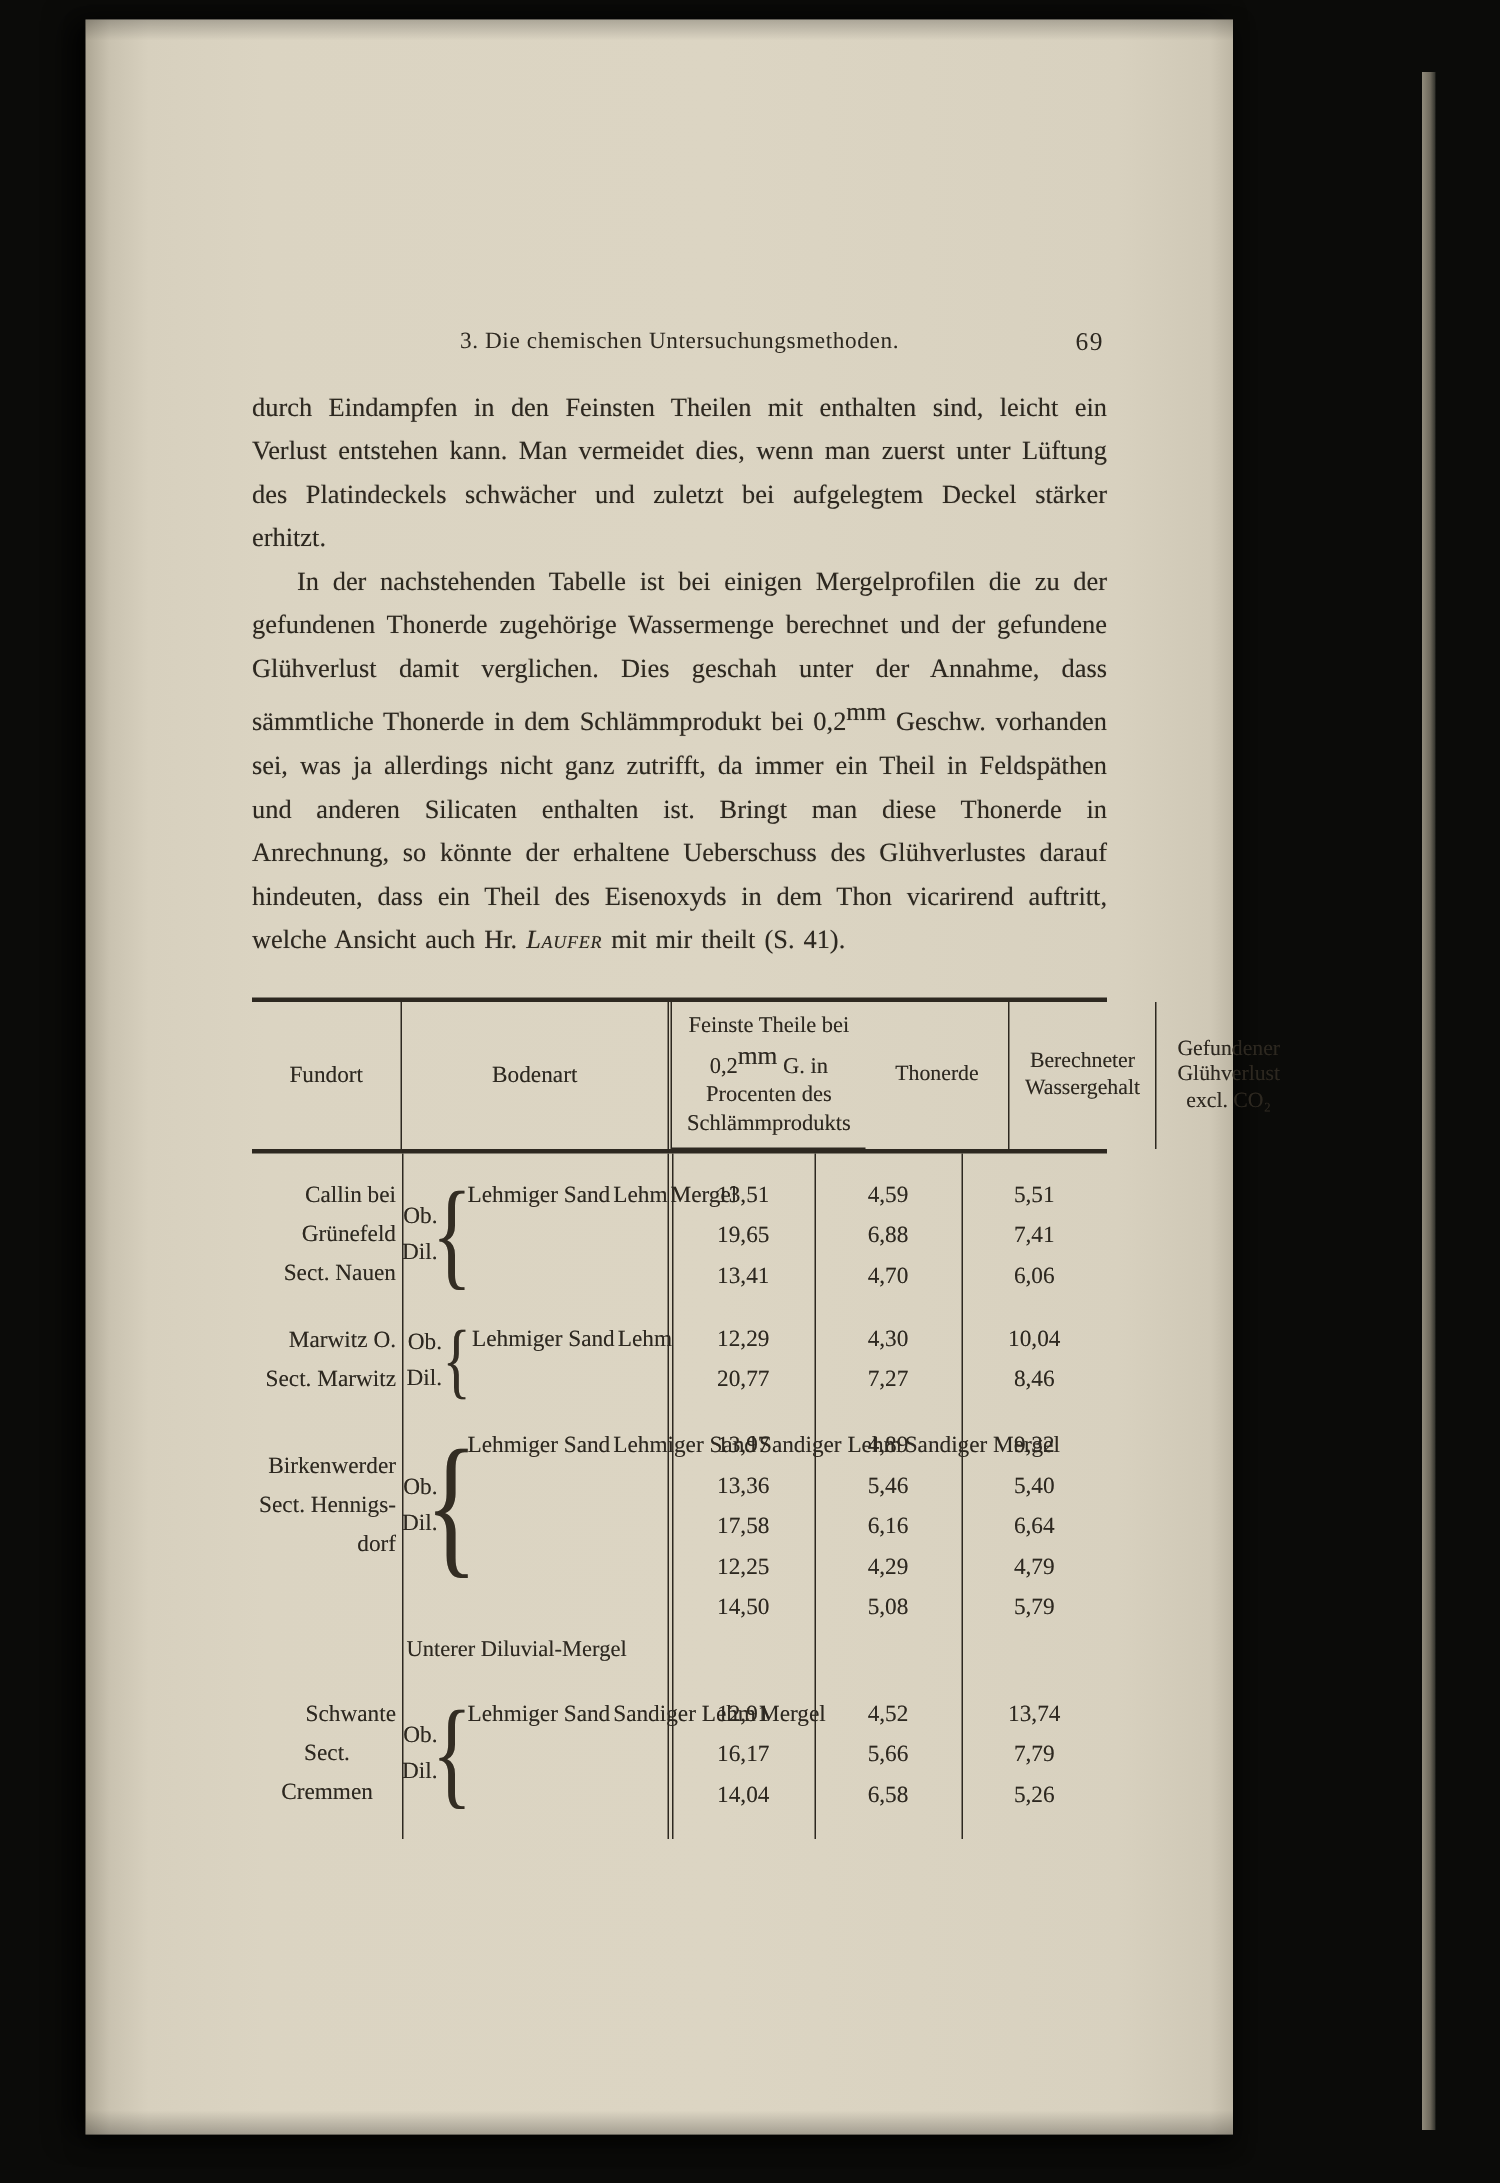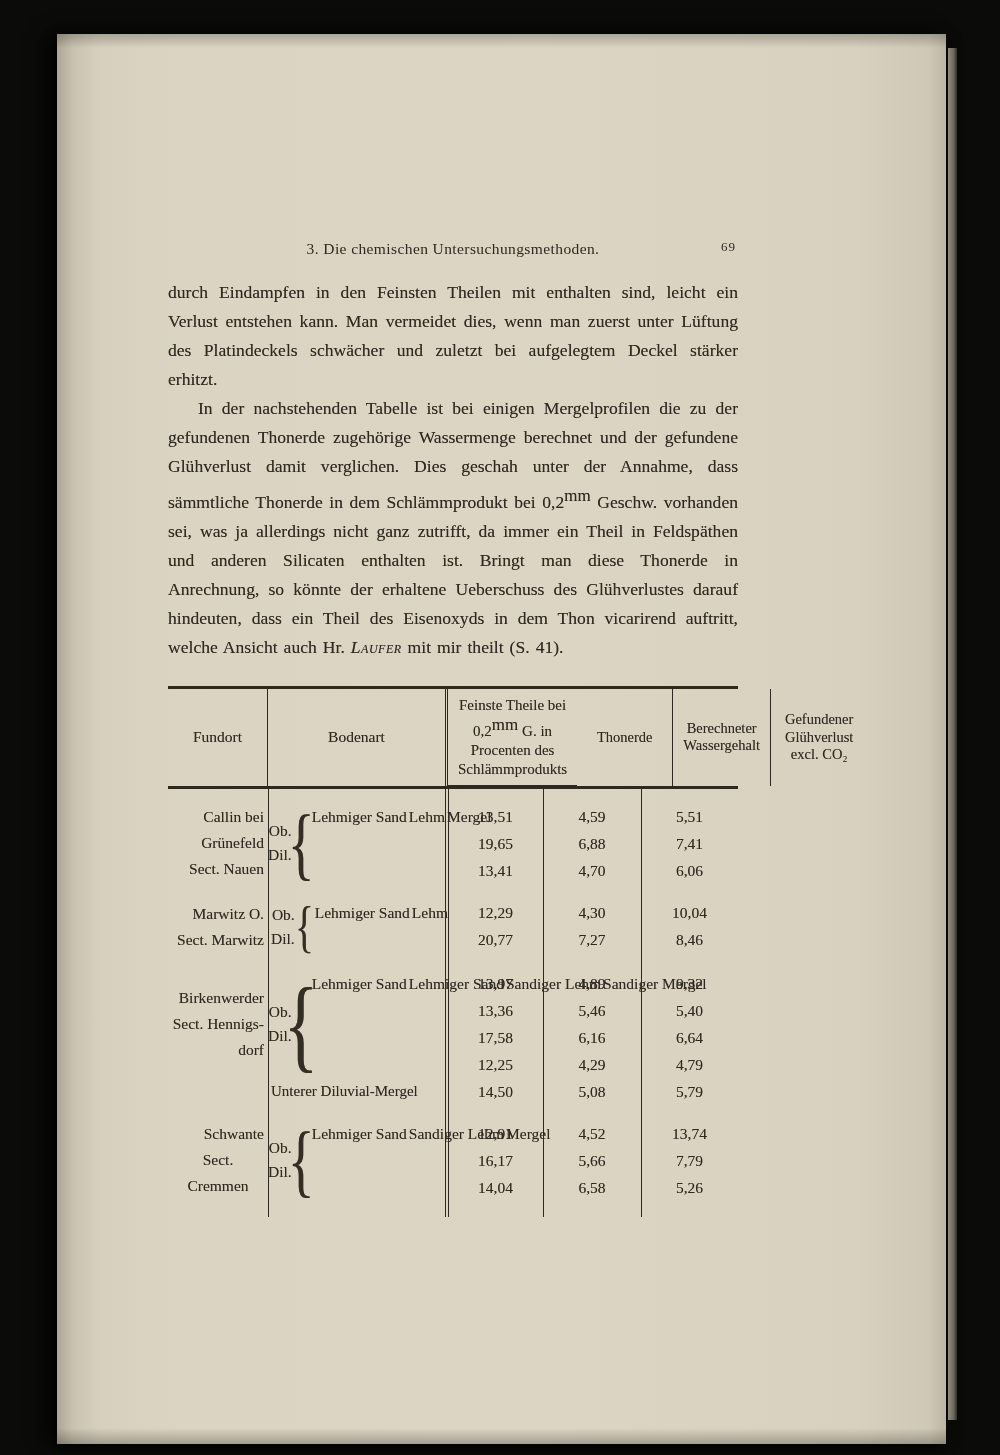--- a/index.html
+++ b/index.html
@@ -4,21 +4,21 @@
 <style>
   * { margin:0; padding:0; box-sizing:border-box; }
   html,body { width:1000px; height:1455px; }
   body {
     position:relative;
     background:#0b0b09;
     font-family:"Liberation Serif","DejaVu Serif",serif;
     overflow:hidden;
   }
   .paper {
-    position:absolute; left:57px; top:34px; width:889px; height:1410px;
+    position:absolute; left:57px; top:13px; width:765px; height:1410px;
     background:linear-gradient(90deg,#ada694 0px,#c9c2b0 16px,#d7d0be 42px,#dbd4c2 120px,#dcd5c3 55%,#d8d1bf 90%,#cfc8b6 98%,#bdb6a4 100%);
     box-shadow: -10px 0 18px rgba(0,0,0,.8), 0 6px 14px rgba(0,0,0,.6);
   }
   .paper::before{
     content:""; position:absolute; inset:0;
     background:linear-gradient(180deg, rgba(0,0,0,.22) 0, rgba(0,0,0,0) 14px, rgba(0,0,0,0) calc(100% - 16px), rgba(0,0,0,.25) 100%);
     pointer-events:none;
   }
   .page-stack {
     position:absolute; left:948px; top:48px; width:9px; height:1372px;
@@ -26,21 +26,21 @@
   }
   .content {
     position:absolute; left:111px; top:206px; width:570px;
     color:#2d2820;
   }
   .running-head {
     position:relative; text-align:center; font-size:15.5px; letter-spacing:.4px;
     margin-bottom:20px;
   }
   .running-head .pagenum {
-    position:absolute; right:2px; top:-1px; font-size:13px; letter-spacing:1px;
+    position:absolute; right:2px; top:-1px; font-size:17px; letter-spacing:1px;
   }
   .bodytext { font-size:17.6px; line-height:29px; text-align:justify; word-spacing:1.6px; text-shadow:0 0 .5px rgba(45,40,32,.45); }
   .bodytext p.indent { text-indent:30px; }
   .smallcaps { font-variant:small-caps; letter-spacing:.5px;font-style:italic; }
   sup { font-size:17px; }
 
   
   .dtable { margin-top:24px; width:570px; font-size:15.5px; text-shadow:0 0 .4px rgba(45,40,32,.4); }
   .thead {
     display:grid; grid-template-columns:100px 180px 290px;
@@ -71,21 +71,21 @@
   .strata { width:36px; display:flex; flex-direction:column; justify-content:center; align-items:flex-end; gap:6px; padding-right:1px;font-family:Liberation Serif, serif; }
   .brace { width:17px; display:flex; align-items:center; justify-content:center; overflow:visible; }
   .brace span { display:inline-block; transform:scaleX(.7); line-height:1; color:#332d23; font-weight:400; }
   .brace.rows2 span { font-size:56px; }
   .brace.rows3 span { font-size:80px; }
   .brace.rows4 span { font-size:104px; }
   .names { flex:1; display:flex; flex-direction:row; }
   .names .bname { height:27px; line-height:27px; white-space:nowrap; padding-left:2px; }
   .colvals { display:flex; flex-direction:column; text-align:center; }
   .colvals .val { height:27px; line-height:27px; }
-  .bodenart-full { height:27px; line-height:27px; white-space:nowrap; padding-left:3px; font-size:15px; }
+  .bodenart-full { height:27px; line-height:27px; white-space:nowrap; padding-left:3px; font-size:15px;margin-top:29px; }
 </style>
 </head>
 <body>
 
 <div class="paper">
   <div class="content">
 
     <div class="running-head">
       <span>3. Die chemischen Untersuchungsmethoden.</span>
       <span class="pagenum">69</span>

